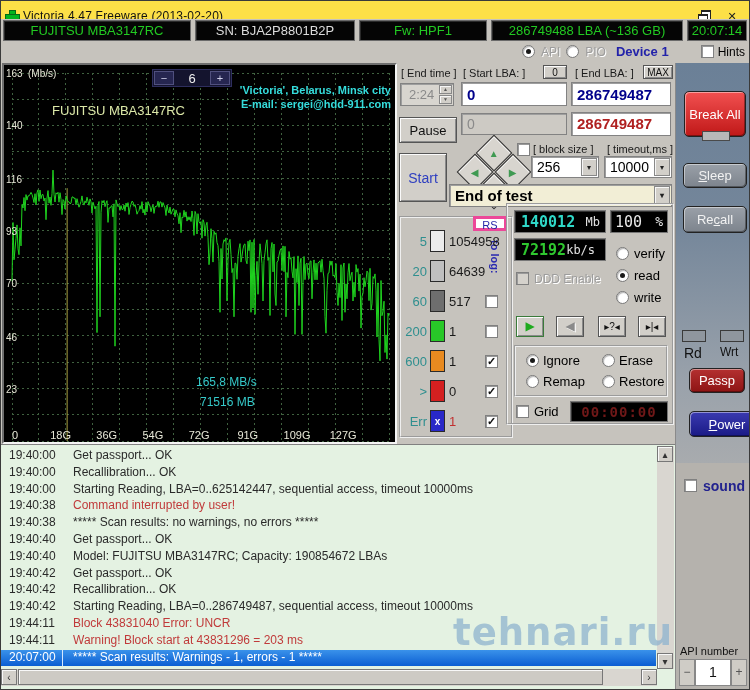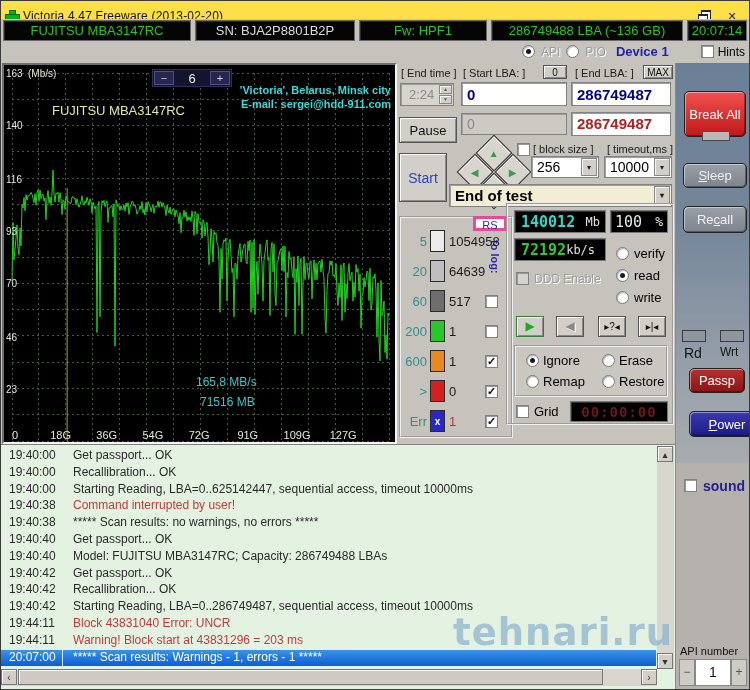--- a/index.html
+++ b/index.html
@@ -400,21 +400,21 @@
       <div class="log-row">
           <div class="log-time">19:40:38</div>
           <div class="log-msg" style="color: rgb(42, 42, 42);">***** Scan results: no warnings, no errors *****</div>
         </div>
       <div class="log-row">
           <div class="log-time">19:40:40</div>
           <div class="log-msg" style="color: rgb(42, 42, 42);">Get passport... OK</div>
         </div>
       <div class="log-row">
           <div class="log-time">19:40:40</div>
-          <div class="log-msg" style="color: rgb(42, 42, 42);">Model: FUJITSU MBA3147RC; Capacity: 286749488 LBAs</div>
+          <div class="log-msg" style="color: rgb(42, 42, 42);">Model: FUJITSU MBA3147RC; Capacity: 190854672 LBAs</div>
         </div>
       <div class="log-row">
           <div class="log-time">19:40:42</div>
           <div class="log-msg" style="color: rgb(42, 42, 42);">Get passport... OK</div>
         </div>
       <div class="log-row">
           <div class="log-time">19:40:42</div>
           <div class="log-msg" style="color: rgb(42, 42, 42);">Recallibration... OK</div>
         </div>
       <div class="log-row">

